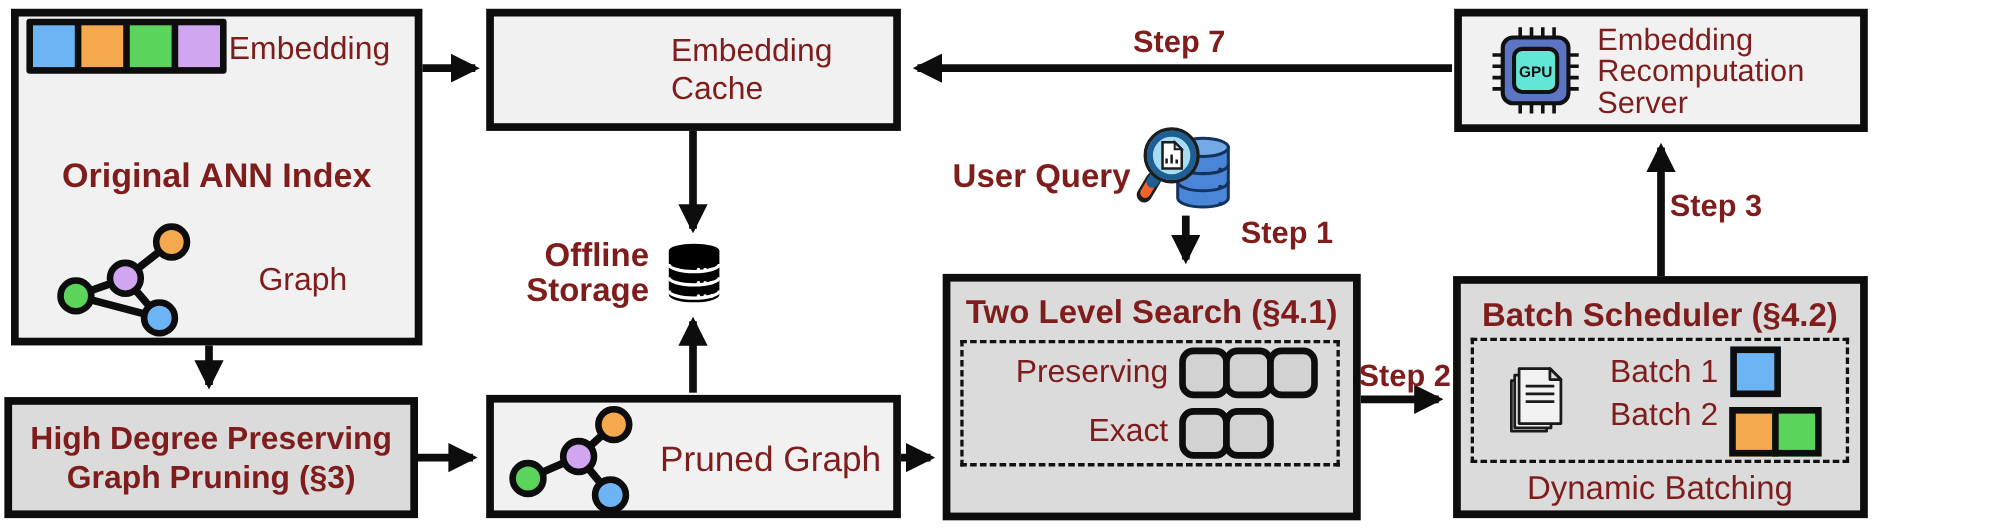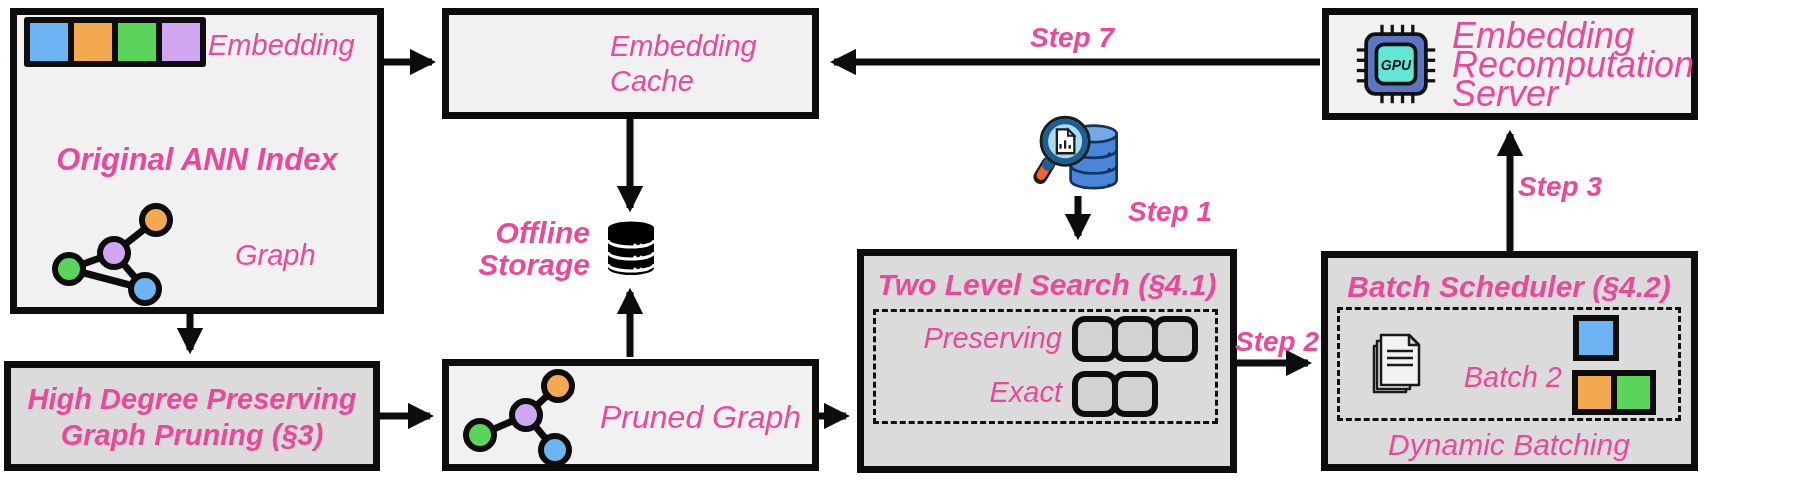--- a/index.html
+++ b/index.html
@@ -1,18 +1,18 @@
 <!DOCTYPE html>
 <html style="--blue: #6db4f5; --orange: #f5a94f; --green: #5bd45b; --purple: #cfa6ef; --box_light: #f1f1f1; --box_dark: #dbdbdb; --queue_fill: #d2d2d2; --chip_body: #5b74c4; --chip_core: #63e6d5; --db_blue: #4a86d8; --db_blue_top: #74a9e8; --db_outline: #14335f; --lens_blue: #a8dcf2; --lens_rim: #1d5e94; --handle_orange: #f4622d;"><head>
 <meta charset="utf-8">
 <style>
   html,body{margin:0;padding:0;background:#ffffff;}
   #canvas{
     position:relative;width:1817px;height:481px;background:#ffffff;overflow:hidden;
-    font-family:"Liberation Sans","DejaVu Sans",sans-serif;color:#ec4899;font-style:italic;
+    font-family:"Liberation Sans","DejaVu Sans",sans-serif;color:#7f1d1d;
   }
   .abs{position:absolute;}
   .box{position:absolute;border:7px solid #0d0d0d;box-sizing:border-box;}
   .box.light{background:var(--box_light);}
   .box.dark{background:var(--box_dark);}
   .dashed{position:absolute;border:3px dashed #111;box-sizing:border-box;}
   .lbl{position:absolute;display:flex;align-items:center;font-size:29px;}
   .lbl.center{justify-content:center;text-align:center;}
   .lbl.right{justify-content:flex-end;text-align:right;}
   .bold{font-weight:bold;}
@@ -99,20 +99,21 @@
         <circle cx="41" cy="24" r="1.6"></circle>
       <circle cx="29" cy="36" r="1.6"></circle>
         <circle cx="35" cy="36" r="1.6"></circle>
         <circle cx="41" cy="36" r="1.6"></circle>
       <circle cx="29" cy="48" r="1.6"></circle>
         <circle cx="35" cy="48" r="1.6"></circle>
         <circle cx="41" cy="48" r="1.6"></circle>
     </g>
   </svg>
 
+  <div class="lbl bold nowrap" style="left:866px;top:144px;width:170px;height:34px;font-size:30px;">User Query</div>
   <svg class="abs icon" style="left:1032px;top:110px;" width="92" height="92" viewBox="0 0 100 100">
 
     <g>
       <path d="M42,26 v50 a25,9 0 0 0 50,0 V26 Z" style="fill:var(--db_blue);" stroke="#14335f" stroke-width="3"></path>
       <ellipse cx="67" cy="26" rx="25" ry="9" style="fill:var(--db_blue_top);" stroke="#14335f" stroke-width="3"></ellipse>
       <path d="M42,43 a25,9 0 0 0 50,0" fill="none" stroke="#14335f" stroke-width="3"></path>
       <path d="M42,60 a25,9 0 0 0 50,0" fill="none" stroke="#14335f" stroke-width="3"></path>
       <g fill="#14335f">
         <circle cx="84" cy="48" r="2"></circle>
           <circle cx="84" cy="65" r="2"></circle>
@@ -164,20 +165,21 @@
       <path d="M6,8 h33 v48 h-33 Z"></path>
       <path d="M10,2 h28 l10,10 v40 h-38 Z" fill="#f2f2f2"></path>
       <path d="M38,2 l10,10 h-10 Z" fill="#dcdcdc"></path>
     </g>
     <g stroke="#1a1a1a" stroke-width="2.5">
       <line x1="16" y1="18" x2="42" y2="18"></line>
       <line x1="16" y1="25" x2="42" y2="25"></line>
       <line x1="16" y1="32" x2="42" y2="32"></line>
     </g>
   </svg>
+  <div class="lbl right nowrap" style="left:1420px;top:321px;width:142px;height:34px;">Batch 1</div>
   <div class="queue-row" style="left:1573px;top:315px;">
     <div class="bsq" style="width:46px;height:46px;background:var(--blue);"></div>
   </div>
   <div class="lbl right nowrap" style="left:1420px;top:360px;width:142px;height:34px;">Batch 2</div>
   <div class="queue-row" style="left:1572px;top:370px;">
     <div class="bsq" style="width:45px;height:45px;background:var(--orange);"></div>
     <div class="bsq" style="width:45px;height:45px;background:var(--green);"></div>
   </div>
   <div class="lbl center nowrap" style="left:1328px;top:429px;width:362px;height:32px;font-size:30px;">Dynamic Batching</div>
   <div class="lbl bold nowrap" style="left:1518px;top:173px;height:28px;font-size:28px;">Step 3</div>
@@ -199,21 +201,21 @@
         <line x1="3" y1="63" x2="14" y2="63"></line>
       <line x1="76" y1="30" x2="87" y2="30"></line>
         <line x1="76" y1="41" x2="87" y2="41"></line>
       <line x1="76" y1="52" x2="87" y2="52"></line>
         <line x1="76" y1="63" x2="87" y2="63"></line>
     </g>
     <rect x="13" y="13" width="64" height="64" rx="10" style="fill:var(--chip_body);" stroke="#111" stroke-width="4"></rect>
     <rect x="24" y="24" width="42" height="42" rx="8" style="fill:var(--chip_core);" stroke="#111" stroke-width="4"></rect>
     <text x="45" y="51" text-anchor="middle" font-size="15" font-weight="bold" fill="#111" font-family="Liberation Sans, sans-serif">GPU</text>
   </svg>
-  <div class="lbl" style="left:1452px;top:20px;width:225px;height:88px;font-size:36px;line-height:29px;">Embedding Recomputation Server</div>
+  <div class="lbl" style="left:1452px;top:20px;width:225px;height:88px;font-size:28px;line-height:29px;">Embedding Recomputation Server</div>
   <div class="lbl bold center nowrap" style="left:1022px;top:24px;width:100px;height:28px;font-size:28px;">Step 7</div>
 
   <div class="box dark" style="left:4px;top:361px;width:376px;height:110px;"></div>
   <div class="lbl bold center" style="left:10px;top:381px;width:364px;height:72px;font-size:29px;line-height:36px;">High Degree Preserving Graph Pruning (§3)</div>
 
   <div class="box light" style="left:442px;top:359px;width:377px;height:112px;"></div>
   <svg class="abs icon" style="left:450px;top:365px;" width="130" height="102" viewBox="0 0 130 102">
     <g stroke="#0d0d0d" stroke-width="7">
       <line x1="76" y1="50" x2="108" y2="21"></line>
       <line x1="76" y1="50" x2="30" y2="70"></line>

